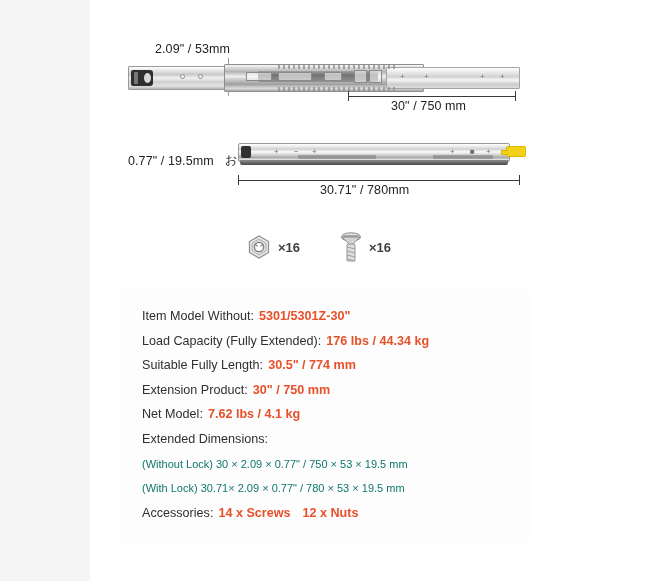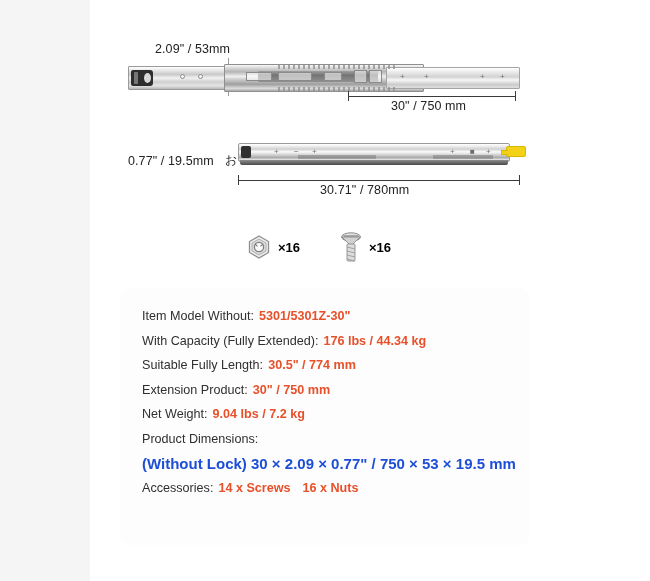--- a/index.html
+++ b/index.html
@@ -218,21 +218,21 @@
     width: 160px; height: 46px;
   }
   .hw-item {
     position: absolute;
     display: flex;
     align-items: center;
   }
   .hw-count {
     font-size: 13px;
     font-weight: bold;
-    color: #000000;
+    color: #404040;
     margin-left: 6px;
   }
 
   
   #spec-card {
     position: absolute;
     left: 120px; top: 288px;
     width: 410px; height: 257px;
     background: #fdfdfd;
     border-radius: 11px;
@@ -251,24 +251,24 @@
   }
   .spec-label {
     color: #2f2f2f;
   }
   .spec-value {
     color: #e8502a;
     font-weight: bold;
     margin-left: 5px;
   }
   .spec-row-accent {
-    font-size: 15px;
+    font-size: 11px;
     line-height: 24.6px;
-    color: #1d4ed8;
-    font-weight: bold;
+    color: #0f766e;
+    font-weight: normal;
     white-space: nowrap;
   }
   .spec-value-second {
     margin-left: 12px;
   }
 </style>
 </head>
 <body>
 
 <div id="page-margin-left"></div>
@@ -367,40 +367,41 @@
 
 <div id="spec-card">
   <div id="spec-list">
 
     <div class="spec-row">
       <span class="spec-label">Item Model Without:</span><span class="spec-value">5301/5301Z-30"</span>
     </div>
 
 
     <div class="spec-row">
-      <span class="spec-label">With Capacity (Fully Extended):</span><span class="spec-value">176 lbs / 44.34 kg</span>
+      <span class="spec-label">Load Capacity (Fully Extended):</span><span class="spec-value">176 lbs / 44.34 kg</span>
     </div>
 
     <div class="spec-row">
       <span class="spec-label">Suitable Fully Length:</span><span class="spec-value">30.5" / 774 mm</span>
     </div>
 
     <div class="spec-row">
       <span class="spec-label">Extension Product:</span><span class="spec-value">30" / 750 mm</span>
     </div>
 
     <div class="spec-row">
-      <span class="spec-label">Net Weight:</span><span class="spec-value">9.04 lbs / 7.2 kg</span>
-    </div>
-
-    <div class="spec-row">
-      <span class="spec-label">Product Dimensions:</span>
+      <span class="spec-label">Net Model:</span><span class="spec-value">7.62 lbs / 4.1 kg</span>
+    </div>
+
+    <div class="spec-row">
+      <span class="spec-label">Extended Dimensions:</span>
     </div>
 
     <div class="spec-row-accent">(Without Lock) 30 × 2.09 × 0.77" / 750 × 53 × 19.5 mm</div>
 
-
-    <div class="spec-row">
-      <span class="spec-label">Accessories:</span><span class="spec-value">14 x Screws</span><span class="spec-value spec-value-second">16 x Nuts</span>
+    <div class="spec-row-accent">(With Lock) 30.71× 2.09 × 0.77" / 780 × 53 × 19.5 mm</div>
+
+    <div class="spec-row">
+      <span class="spec-label">Accessories:</span><span class="spec-value">14 x Screws</span><span class="spec-value spec-value-second">12 x Nuts</span>
     </div>
 
   </div>
 </div>
 
 </body></html>

